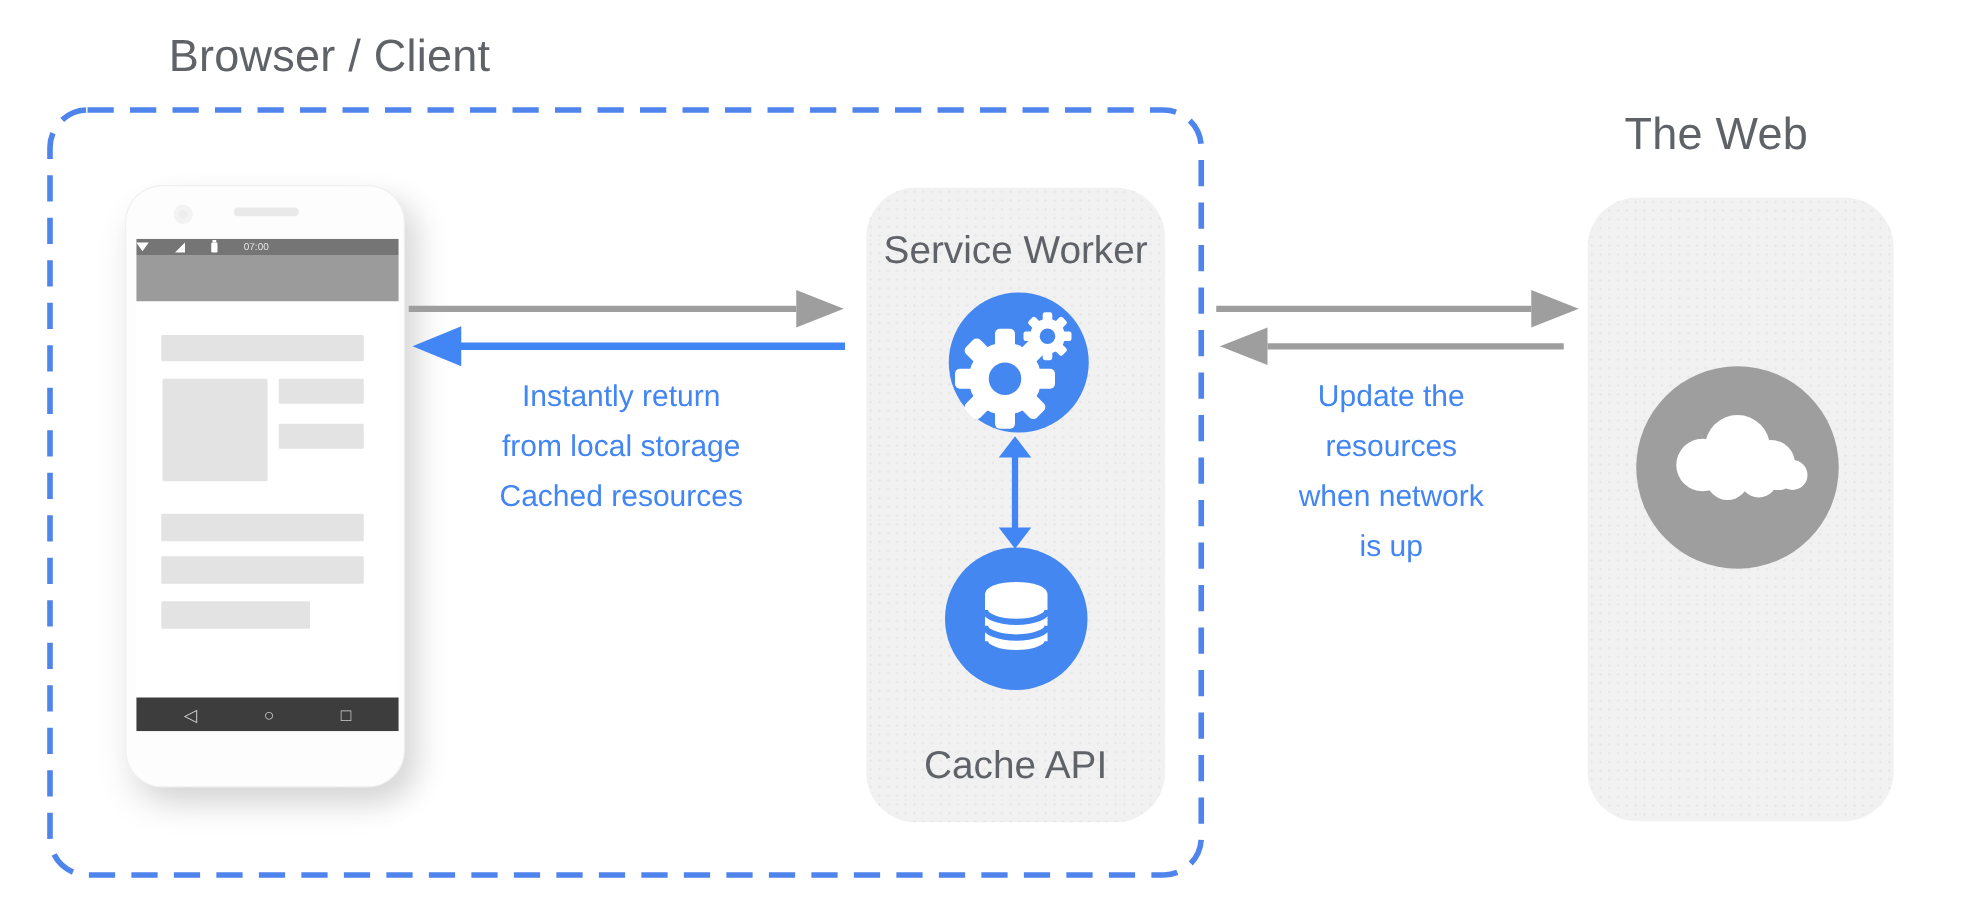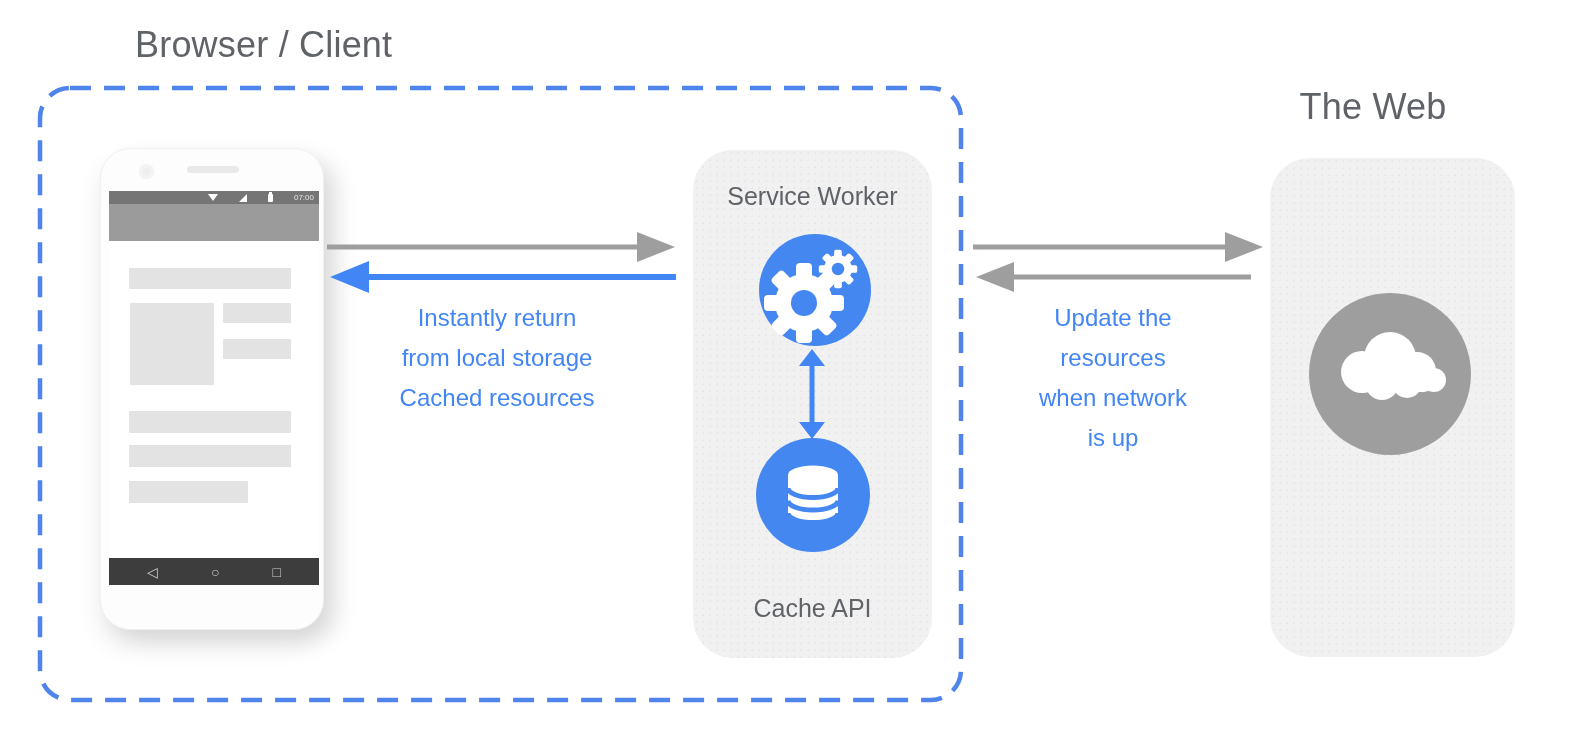--- a/index.html
+++ b/index.html
@@ -17,21 +17,21 @@
 
   
   .phone {
     position:absolute; left:100px; top:148px; width:224px; height:482px;
     background:#fdfdfd; border:1px solid #f0f0f0; border-radius:30px;
     box-shadow: 14px 10px 22px rgba(0,0,0,.10), 0 16px 26px rgba(0,0,0,.08);
   }
   .phone-camera { position:absolute; left:38px; top:15px; width:15px; height:15px; border-radius:50%; background:#ededed; box-shadow: inset 0 0 0 4px #f3f3f3; }
   .phone-speaker { position:absolute; left:86px; top:17px; width:52px; height:7px; border-radius:4px; background:#e9e9e9; }
   .phone-screen { position:absolute; left:8px; top:42px; width:210px; height:394px; background:#ffffff; overflow:hidden; }
-  .statusbar { height:13px; background:#757575; display:flex; align-items:center; justify-content:flex-end; gap:21px; padding-right:5px; }
+  .statusbar { height:13px; background:#757575; display:flex; align-items:center; gap:21px; padding-right:5px; }
   .sb-time { color:#e6e6e6; font-size:8px; line-height:8px; }
   .sb-wifi { width:0; height:0; border-left:5px solid transparent; border-right:5px solid transparent; border-top:7px solid #ffffff; }
   .sb-signal { width:0; height:0; border-left:8px solid transparent; border-bottom:8px solid #ffffff; }
   .sb-batt { width:5px; height:8px; background:#ffffff; border-radius:1px; position:relative; }
   .sb-batt:before { content:""; position:absolute; left:1px; top:-2px; width:3px; height:2px; background:#ffffff; }
   .appbar { height:37px; background:#9b9b9b; }
   .ph-block { position:absolute; background:#e3e3e4; border-radius:1px; }
   .ph-b1 { left:20px; top:77px;  width:162px; height:21px; }
   .ph-sq { left:21px; top:112px; width:84px;  height:82px; }
   .ph-sa { left:114px; top:112px; width:68px; height:20px; }
@@ -44,21 +44,21 @@
   .nav-glyph { color:#cdcdcd; font-size:14px; line-height:14px; }
 
   
   .card {
     position:absolute; border-radius:40px; background:#f1f1f2;
     background-image: radial-gradient(#e6e6e9 1px, rgba(0,0,0,0) 1px);
     background-size:7px 7px;
   }
   .card-sw { left:693px; top:150px; width:239px; height:508px; }
   .card-web { left:1270px; top:158px; width:245px; height:499px; }
-  .card-label { position:absolute; width:100%; text-align:center; color:#5f6368; font-size:25px; }
+  .card-label { position:absolute; width:100%; text-align:center; color:#5f6368; font-size:31px; }
   .sw-title { top:32px; }
   .sw-cache { top:444px; }
 
   .icon-circle { position:absolute; border-radius:50%; display:flex; align-items:center; justify-content:center; }
   .blue-circle { background:#4587f0; }
   .gears-circle { left:66px; top:84px; width:112px; height:112px; }
   .db-circle    { left:63px; top:288px; width:114px; height:114px; }
   .web-circle   { left:39px; top:135px; width:162px; height:162px; background:#9e9e9e; }
 
   

